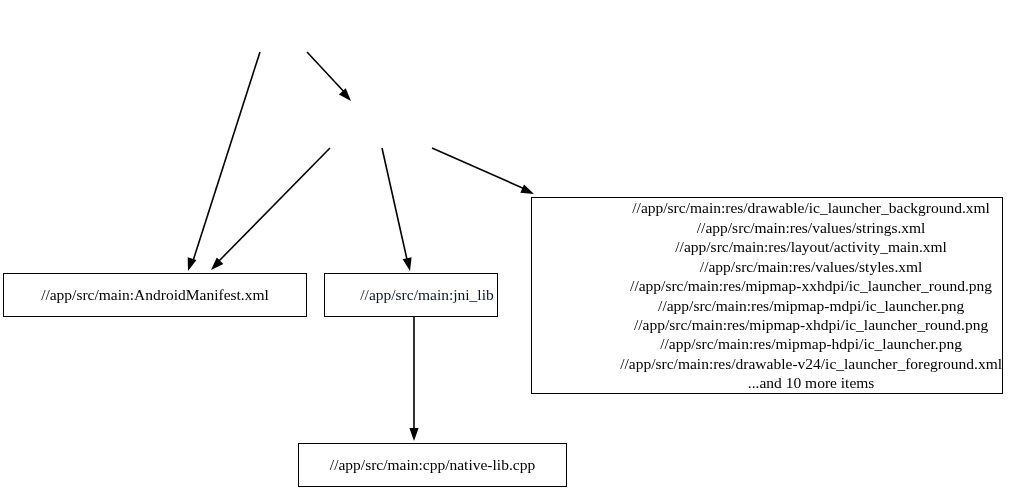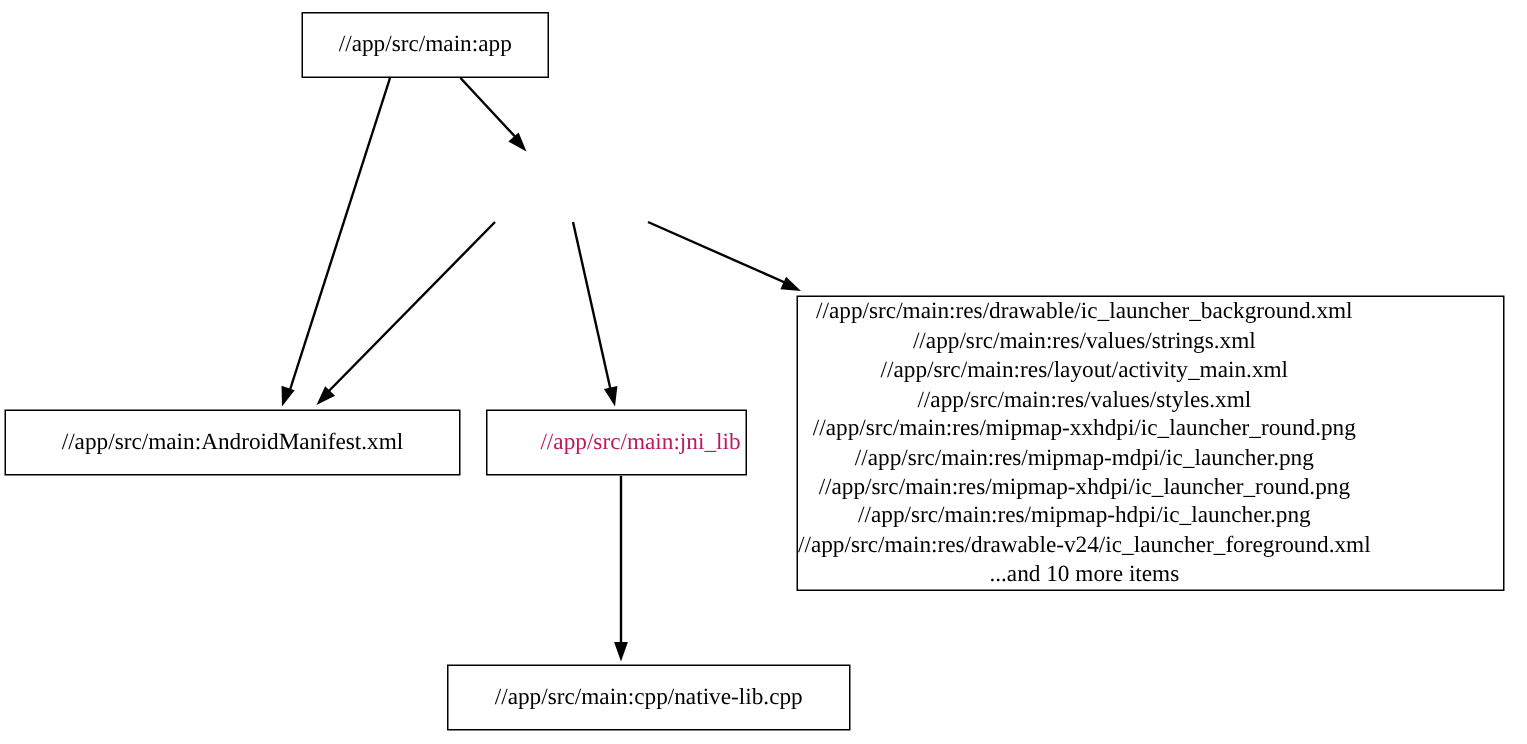--- a/index.html
+++ b/index.html
@@ -38,21 +38,21 @@
     white-space: pre;
     z-index: 2;
   }
   .node-label {
     display: block;
     white-space: pre;
     text-align: center;
   }
   .node-multi {
     align-items: center;
-    justify-content: flex-start;
+    justify-content: flex-end;
     font-size: 15.5px;
     line-height: 19.45px;
   }
 </style>
 </head>
 <body>
 
 <div id="canvas">
 
   <svg id="edge-layer" width="1018" height="496" viewBox="0 0 1018 496" xmlns="http://www.w3.org/2000/svg">
@@ -63,30 +63,27 @@
       <line x1="330" y1="148" x2="216" y2="264" stroke="#000000" stroke-width="1.6"></line>
       <polygon points="211,270 216.7843308207219,257.4819523504483 223.37018283246692,263.9058571815766" fill="#000000"></polygon>
       <line x1="382" y1="148" x2="408" y2="264" stroke="#000000" stroke-width="1.6"></line>
       <polygon points="410,271 402.629218952714,259.34531910548515 411.59972425827306,257.3032528570652" fill="#000000"></polygon>
       <line x1="432" y1="148" x2="527" y2="190" stroke="#000000" stroke-width="1.6"></line>
       <polygon points="534,194 520.2582764961512,192.8488982913009 524.0404678247339,184.4623001279218" fill="#000000"></polygon>
       <line x1="414" y1="317" x2="414" y2="434" stroke="#000000" stroke-width="1.6"></line>
       <polygon points="414,441 409.4,428 418.6,428" fill="#000000"></polygon>
     </svg>
 
-  <div class="node" style="left: 201px; top: 8px; width: 165px; height: 44px; border-color: rgb(0, 0, 0); background: rgb(255, 255, 255); color: rgb(0, 0, 0);">
-    <span class="node-label">//app/src/main:app</span>
-  </div>
 
 
   <div class="node" style="left: 3px; top: 273px; width: 304px; height: 44px; border-color: rgb(0, 0, 0); background: rgb(255, 255, 255); color: rgb(0, 0, 0);">
     <span class="node-label">//app/src/main:AndroidManifest.xml</span>
   </div>
 
-  <div class="node" style="left: 324px; top: 273px; width: 174px; height: 44px; border-color: rgb(0, 0, 0); background: rgb(255, 255, 255); color: #be185d; padding-left: 32px;">
+  <div class="node" style="left: 324px; top: 273px; width: 174px; height: 44px; border-color: rgb(0, 0, 0); background: rgb(255, 255, 255); color: #0f172a; padding-left: 32px;">
     <span class="node-label">//app/src/main:jni_lib</span>
   </div>
 
   <div class="node" style="left: 298px; top: 443px; width: 269px; height: 44px; border-color: rgb(0, 0, 0); background: rgb(255, 255, 255); color: rgb(0, 0, 0);">
     <span class="node-label">//app/src/main:cpp/native-lib.cpp</span>
   </div>
 
   <div class="node node-multi" style="left: 531px; top: 197px; width: 472px; height: 197px; border-color: rgb(0, 0, 0); background: rgb(255, 255, 255); color: rgb(0, 0, 0);">
     <span class="node-label">//app/src/main:res/drawable/ic_launcher_background.xml
 //app/src/main:res/values/strings.xml

